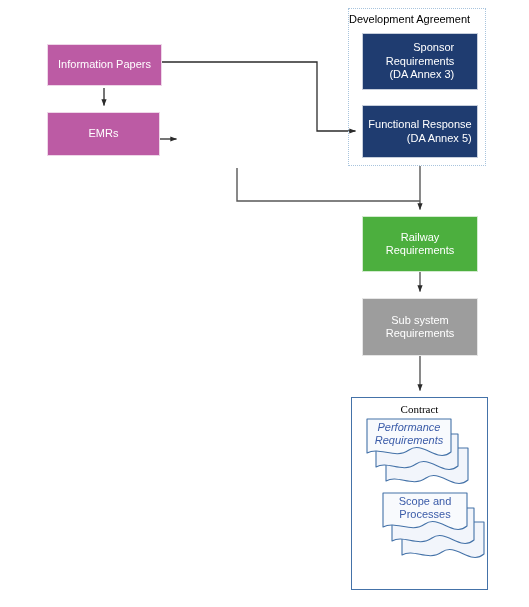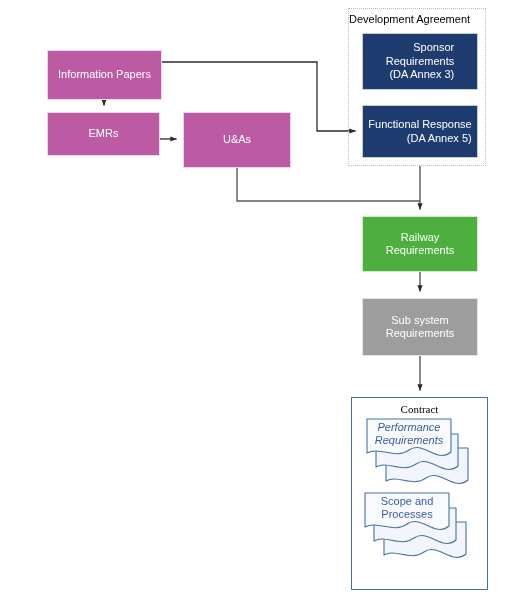--- a/index.html
+++ b/index.html
@@ -124,31 +124,28 @@
 
     <path d="M420,272 L420,291.5" stroke="#585858" stroke-width="1.4" fill="none" marker-end="url(#arrowhead)"></path>
 
     <path d="M420,356 L420,390.5" stroke="#585858" stroke-width="1.4" fill="none" marker-end="url(#arrowhead)"></path>
   </svg>
 
   <div class="group-dotted" style="left:348px; top:8px; width:138px; height:158px;">
     <div class="group-title">Development Agreement</div>
   </div>
 
-  <div class="node node-fill pink" style="left:47px; top:50px; width:115px; height:50px;">
+  <div class="node node-fill pink" style="left:47px; top:44px; width:115px; height:42px;">
     <span>Information Papers</span>
   </div>
 
   <div class="node node-fill pink" style="left:47px; top:112px; width:113px; height:44px;">
     <span>EMRs</span>
   </div>
 
-  <div class="node node-fill pink" style="left:183px; top:112px; width:108px; height:56px;">
-    <span>U&amp;As</span>
-  </div>
 
   <div class="node node-fill navy" style="left:362px; top:33px; width:116px; height:57px;">
     <span>Sponsor
 Requirements
 (DA Annex 3)</span>
   </div>
 
   <div class="node node-fill navy" style="left:362px; top:105px; width:116px; height:53px;">
     <span>Functional Response
 (DA Annex 5)</span>
@@ -180,21 +177,21 @@
                C36,56 22,42 10,49 Z" fill="#f2f5fb" stroke="#4472a8" stroke-width="1.1" stroke-linejoin="round"></path>
 
       <path d="M1,1 L85,1 L85,34
                C71,46 57,22 43,32
                C29,42 14,28 1,35 Z" fill="#f8fafd" stroke="#4472a8" stroke-width="1.1" stroke-linejoin="round"></path>
     </svg>
     <div class="wave-label" style="left:0px; top:3px; width:86px;">Performance
 Requirements</div>
   </div>
 
-  <div class="wave-shape" style="left:364px; top:492px;">
+  <div class="wave-shape" style="left:382px; top:492px;">
     <svg width="108" height="70" viewBox="0 0 108 70">
       <path d="M20,30 L102,30 L102,62
                C88,74 74,50 60,60
                C46,70 32,56 20,63 Z" fill="#f2f5fb" stroke="#4472a8" stroke-width="1.1" stroke-linejoin="round"></path>
       <path d="M10,16 L92,16 L92,48
                C78,60 64,36 50,46
                C36,56 22,42 10,49 Z" fill="#f2f5fb" stroke="#4472a8" stroke-width="1.1" stroke-linejoin="round"></path>
       <path d="M1,1 L85,1 L85,34
                C71,46 57,22 43,32
                C29,42 14,28 1,35 Z" fill="#f8fafd" stroke="#4472a8" stroke-width="1.1" stroke-linejoin="round"></path>

